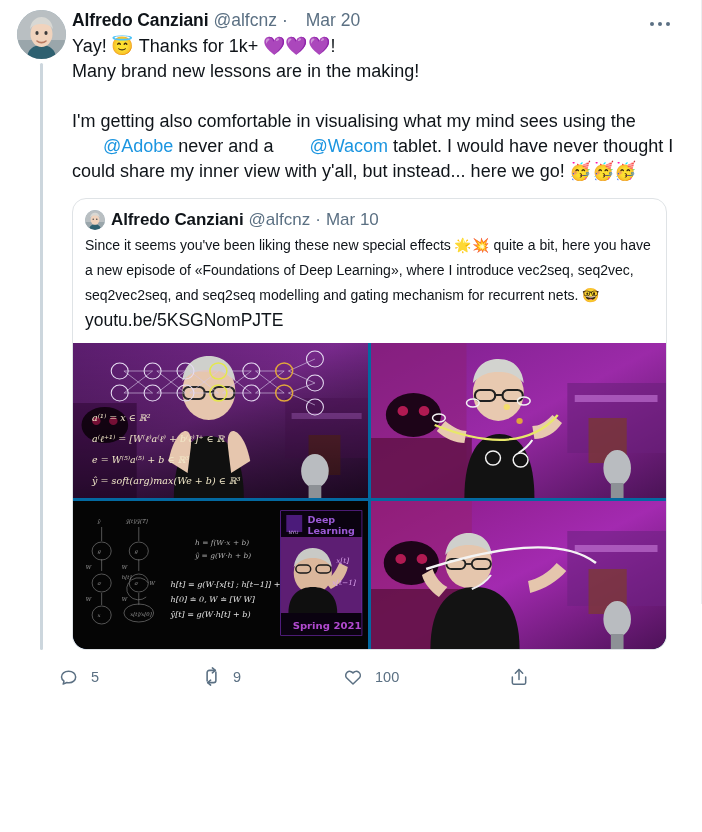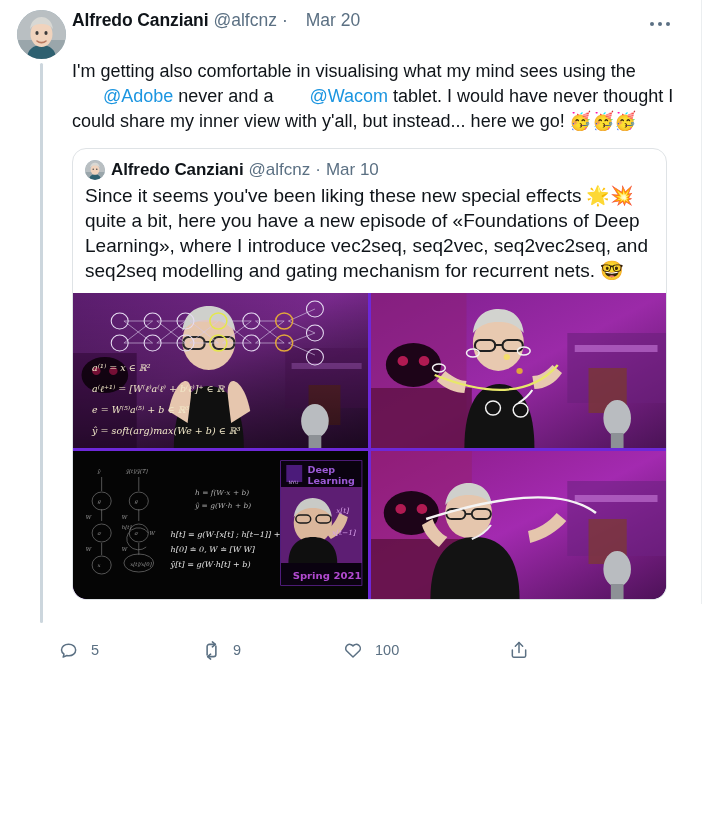--- a/index.html
+++ b/index.html
@@ -143,40 +143,40 @@
     color: #0f1419;
     letter-spacing: -0.1px;
   }
   .quote-handle, .quote-sep, .quote-date {
     font-size: 17px;
     color: #5b7083;
     margin-left: 5px;
   }
 
   .quote-text {
-    font-size: 19px;
+    font-size: 14px;
     line-height: 25px;
     color: #0f1419;
     padding: 3px 14px 0 12px;
   }
   .quote-link-block {
     padding: 0 12px 10px 12px;
     font-size: 17.5px;
     line-height: 25px;
   }
   .url-text { color: #0f1419; }
   .show-thread { color: #1b95e0; cursor: pointer; display: block; }
 
   
   .media-grid {
     display: grid;
     grid-template-columns: 1fr 1fr;
     grid-template-rows: 155px 148px;
     gap: 3px;
-    background: #6d28d9;
+    background: #0369a1;
     padding: 0 0 0 0;
     border-radius: 0 0 14px 14px;
     overflow: hidden;
   }
   .media-cell {
     position: relative;
     overflow: hidden;
     background: #1a0b20;
   }
   .media-cell svg { display: block; width: 100%; height: 100%; }
@@ -240,20 +240,22 @@
     <div class="content-col">
 
       <div class="name-row">
         <span class="display-name">Alfredo Canziani</span>
         <span class="handle">@alfcnz</span>
         <span class="sep">·</span>
         <span class="date">Mar 20</span>
       </div>
 
       <div class="tweet-text">
+        <div class="para">Yay! 😇 Thanks for 1k+ 💜💜💜!</div>
+        <div class="para">Many brand new lessons are in the making!</div>
         <div class="spacer"></div>
         <div class="para"><span>I'm getting also comfortable in visualising what my mind sees using the </span><span class="mention">@Adobe</span><span> never and a </span><span class="mention">@Wacom</span><span> tablet. I would have never thought I could share my inner view with y'all, but instead... here we go! 🥳🥳🥳</span></div>
       </div>
 
       <div class="quote-card">
 
         <div class="quote-head">
           <div class="quote-avatar">
             <svg viewBox="0 0 20 20" xmlns="http://www.w3.org/2000/svg">
               <defs>
@@ -274,20 +276,21 @@
           </div>
           <span class="quote-name">Alfredo Canziani</span>
           <span class="quote-handle">@alfcnz</span>
           <span class="quote-sep">·</span>
           <span class="quote-date">Mar 10</span>
         </div>
 
         <div class="quote-text">Since it seems you've been liking these new special effects 🌟💥 quite a bit, here you have a new episode of «Foundations of Deep Learning», where I introduce vec2seq, seq2vec, seq2vec2seq, and seq2seq modelling and gating mechanism for recurrent nets. 🤓</div>
 
         <div class="quote-link-block">
+          <span class="url-text">youtu.be/5KSGNomPJTE</span>
         </div>
 
         <div class="media-grid">
 
           <div class="media-cell">
             <svg viewBox="0 0 278 155" preserveAspectRatio="none" xmlns="http://www.w3.org/2000/svg">
               <defs>
                 <linearGradient id="g1" x1="0" y1="0" x2="1" y2="1">
                   <stop offset="0" stop-color="#5b1d6e"></stop>
                   <stop offset="0.45" stop-color="#7a2a8e"></stop>

